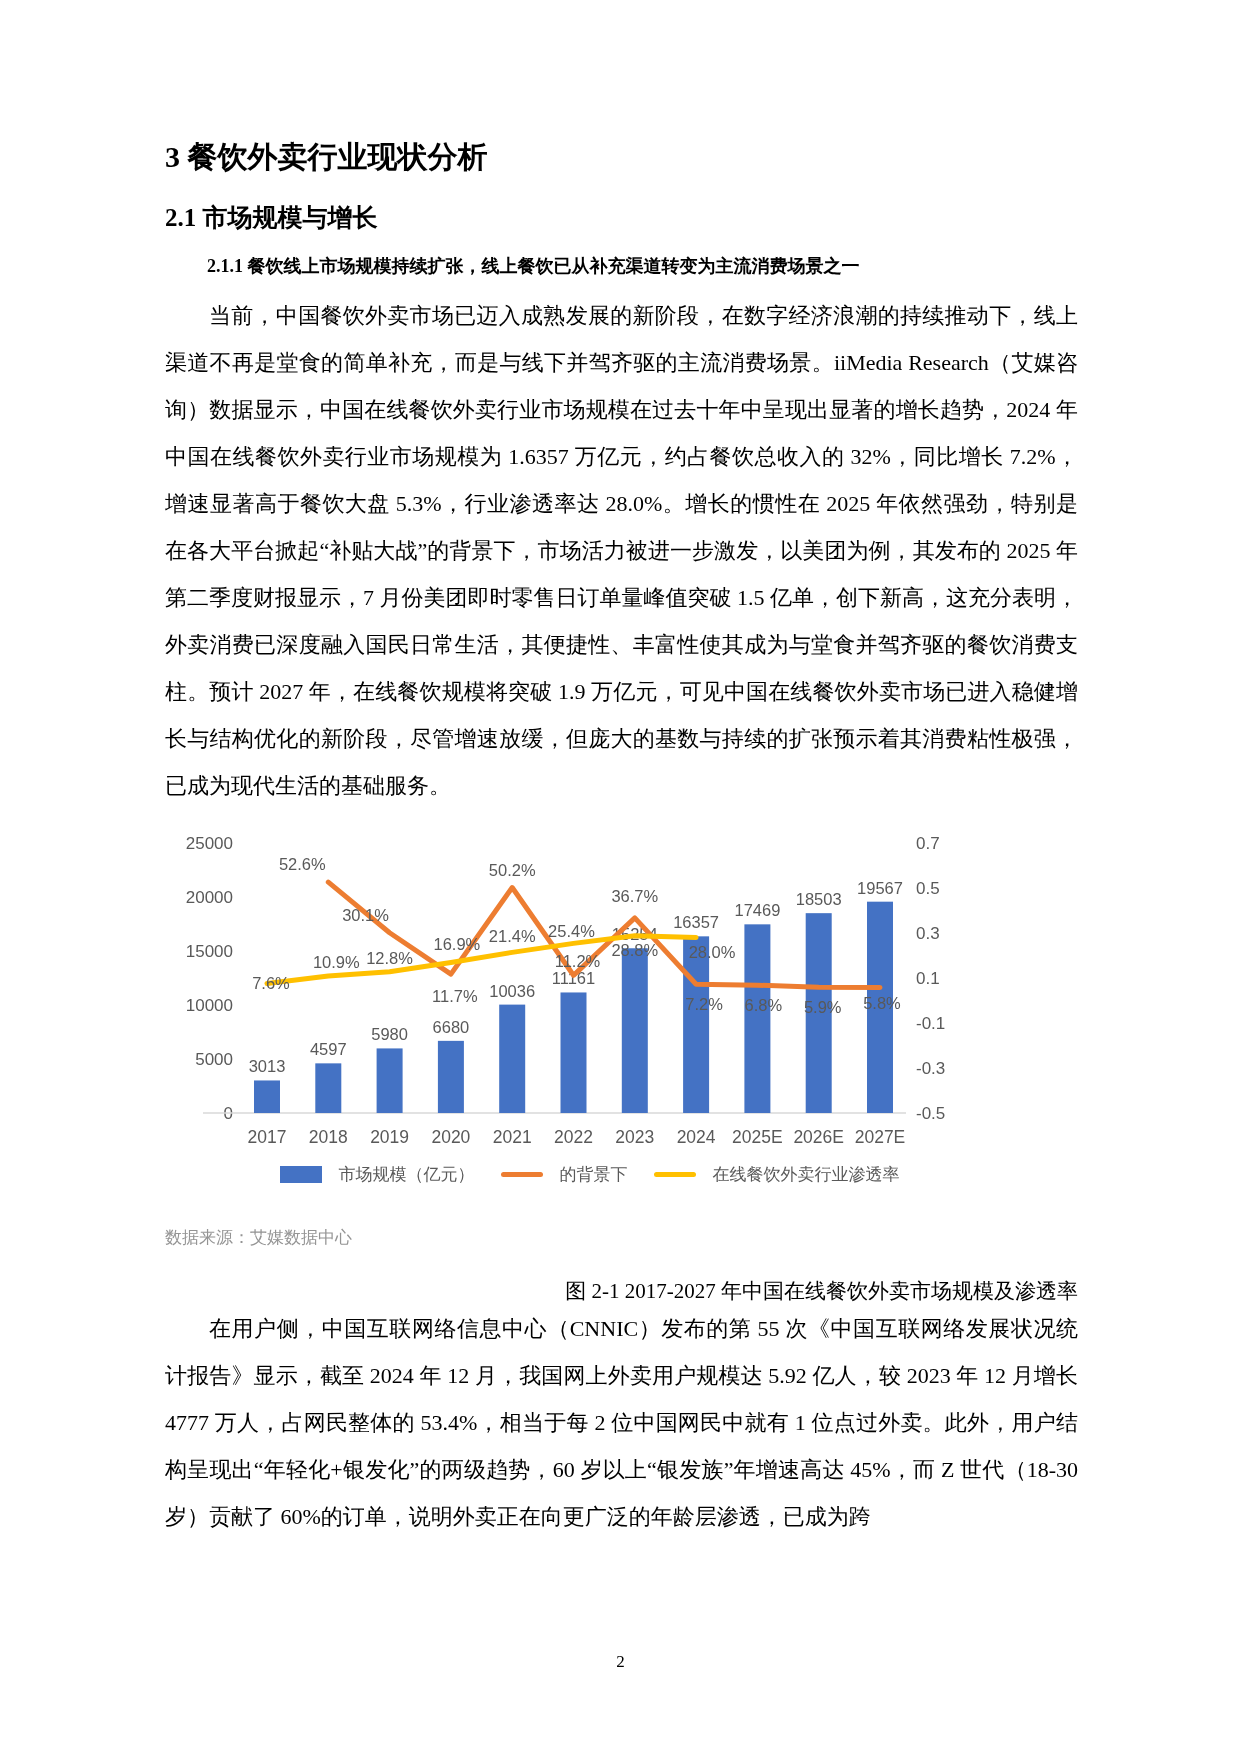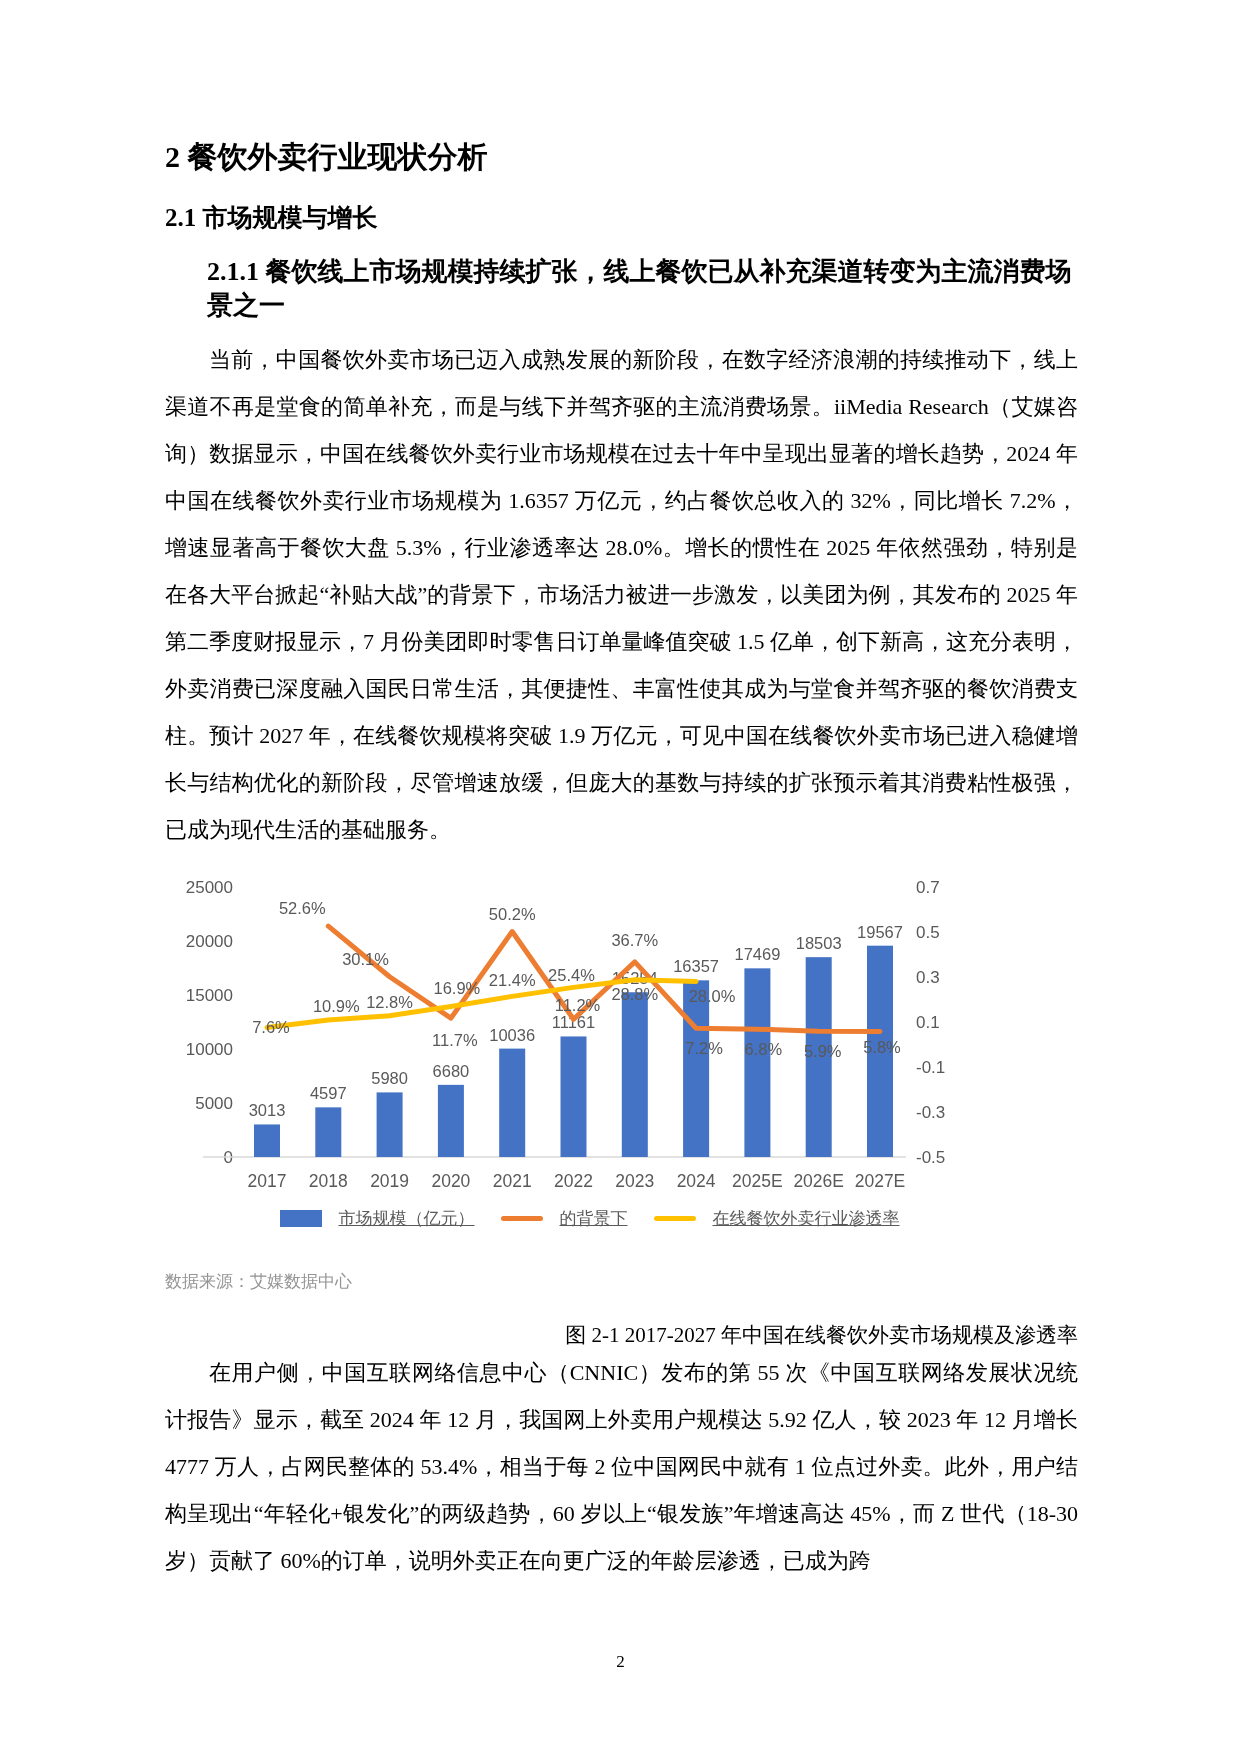--- a/index.html
+++ b/index.html
@@ -8,35 +8,35 @@
     width:1241px;height:1754px;
     margin:0 auto;
     background:#ffffff;
     box-sizing:border-box;
     padding:138px 163px 0 165px;
     font-family:"Liberation Serif","DejaVu Serif",serif;
     color:#000;
   }
   h1.sec{font-size:30px;line-height:1.25;margin:0 0 26px 0;font-weight:bold;}
   h2.sub{font-size:25px;line-height:1.25;margin:0 0 22px 0;font-weight:bold;}
-  h3.subsub{font-size:26px;line-height:1.3;margin:12px 0 14px 0;font-weight:bold;padding-left:42px;}
+  h3.subsub{font-size:18px;line-height:1.3;margin:12px 0 14px 0;font-weight:bold;padding-left:42px;}
   p.body{
     font-size:22px;line-height:47px;
     text-align:justify;text-indent:2em;
     margin:0;
   }
   .chart-block{margin:14px 0 0 2px;width:805px;}
   svg text{font-family:"Liberation Sans","DejaVu Sans",sans-serif;}
   .legend{
     display:flex;align-items:center;justify-content:center;
     gap:26px;margin:6px 0 0 40px;
     font-family:"Liberation Sans","DejaVu Sans",sans-serif;
     font-size:17px;color:#595959;
   }
-  .legend-item{display:flex;align-items:center;gap:17px;text-decoration:underline;}
+  .legend-item{display:flex;align-items:center;gap:17px;}
   .swatch-bar{width:42px;height:17px;display:inline-block;}
   .swatch-line{width:42px;height:5px;border-radius:3px;display:inline-block;}
   .source-note{
     margin-top:40px;
     font-size:17px;color:#949494;
     font-family:"Liberation Serif","DejaVu Serif",serif;
   }
   .fig-caption{
     margin-top:28px;
     font-size:21px;text-align:right;
@@ -45,21 +45,21 @@
   .page-num{
     position:absolute;left:0;right:0;bottom:82px;
     text-align:center;font-size:17px;
   }
 </style>
 </head>
 <body>
 
 <div class="page">
 
-  <h1 class="sec">2 餐饮外卖行业现状分析</h1>
+  <h1 class="sec">3 餐饮外卖行业现状分析</h1>
   <h2 class="sub">2.1 市场规模与增长</h2>
   <h3 class="subsub">2.1.1 餐饮线上市场规模持续扩张，线上餐饮已从补充渠道转变为主流消费场景之一</h3>
 
   <p class="body">当前，中国餐饮外卖市场已迈入成熟发展的新阶段，在数字经济浪潮的持续推动下，线上渠道不再是堂食的简单补充，而是与线下并驾齐驱的主流消费场景。iiMedia Research（艾媒咨询）数据显示，中国在线餐饮外卖行业市场规模在过去十年中呈现出显著的增长趋势，2024 年中国在线餐饮外卖行业市场规模为 1.6357 万亿元，约占餐饮总收入的 32%，同比增长 7.2%，增速显著高于餐饮大盘 5.3%，行业渗透率达 28.0%。增长的惯性在 2025 年依然强劲，特别是在各大平台掀起“补贴大战”的背景下，市场活力被进一步激发，以美团为例，其发布的 2025 年第二季度财报显示，7 月份美团即时零售日订单量峰值突破 1.5 亿单，创下新高，这充分表明，外卖消费已深度融入国民日常生活，其便捷性、丰富性使其成为与堂食并驾齐驱的餐饮消费支柱。预计 2027 年，在线餐饮规模将突破 1.9 万亿元，可见中国在线餐饮外卖市场已进入稳健增长与结构优化的新阶段，尽管增速放缓，但庞大的基数与持续的扩张预示着其消费粘性极强，已成为现代生活的基础服务。</p>
 
   <div class="chart-block">
     <svg id="chart-svg" width="805" height="330" viewBox="0 0 805 330" xmlns="http://www.w3.org/2000/svg">
         <text x="66" y="26" text-anchor="end" font-size="17" fill="#595959">25000</text>
         <text x="66" y="80" text-anchor="end" font-size="17" fill="#595959">20000</text>
         <text x="66" y="134" text-anchor="end" font-size="17" fill="#595959">15000</text>

